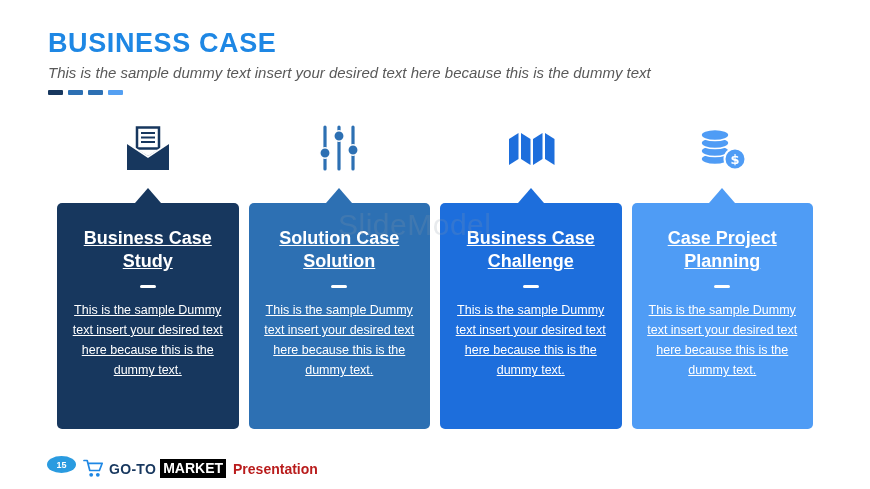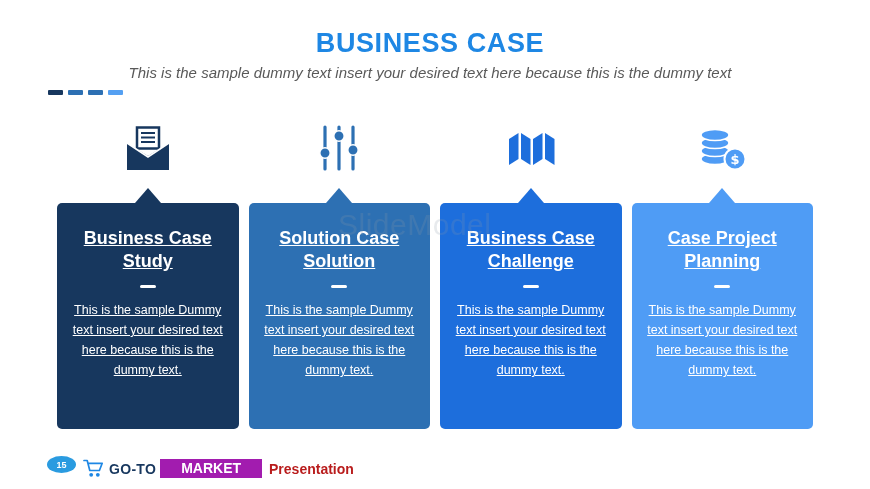--- a/index.html
+++ b/index.html
@@ -2,21 +2,21 @@
 <html><head>
 <meta charset="utf-8">
 <style>
   html,body { margin:0; padding:0; }
   .slide {
     position:relative; width:870px; height:489px; background:#ffffff;
     overflow:hidden; font-family:"Liberation Sans", sans-serif;
   }
 
   
-  .header { position:absolute; left:48px; top:28px; right:58px;text-align:center; }
+  .header { position:absolute; left:48px; top:28px; right:58px; }
   .title { margin:0; font-size:27px; font-weight:bold; color:#1E87E4; letter-spacing:0.6px; }
   .subtitle { margin:5px 0 0; font-size:15px; font-style:italic; color:#595959; }
   .dashes { margin-top:9px; display:flex; gap:5px; }
   .dash { width:15px; height:5px; border-radius:1px; background:#2D70B3; }
 
   
   .watermark {
     position:absolute; left:338px; top:208px; z-index:6; pointer-events:none;
     font-size:30px; font-weight:normal; color:#8b9aa8; opacity:0.2; letter-spacing:0.5px;
   }
@@ -40,21 +40,21 @@
   .card-body { margin:0; font-size:12.5px; line-height:1.6; }
 
   
   .footer { position:absolute; left:47px; bottom:11px; display:flex; align-items:center; gap:7px; z-index:7; }
   .page-circle {
     width:29px; height:17px; border-radius:50%; background:#2A9BE0; color:#fff;
     font-size:9px; font-weight:bold; display:flex; align-items:center; justify-content:center;
   }
   .brand { display:flex; align-items:center; gap:4px;margin-top:8px; }
   .brand-goto { color:#17375E; font-weight:800; font-size:14px; letter-spacing:0.3px; }
-  .brand-market { background:#a21caf; color:#fff; font-weight:800; font-size:14px; padding:1px 21px 2px; }
+  .brand-market { background:#000000; color:#fff; font-weight:800; font-size:14px; padding:1px 3px 2px; }
   .brand-suffix { color:#b91c1c; font-weight:bold; font-size:14px; margin-left:3px; }
 </style>
 </head>
 <body>
 
 <div class="slide">
 
   <div class="watermark">SlideModel</div>
 
   <header class="header">

